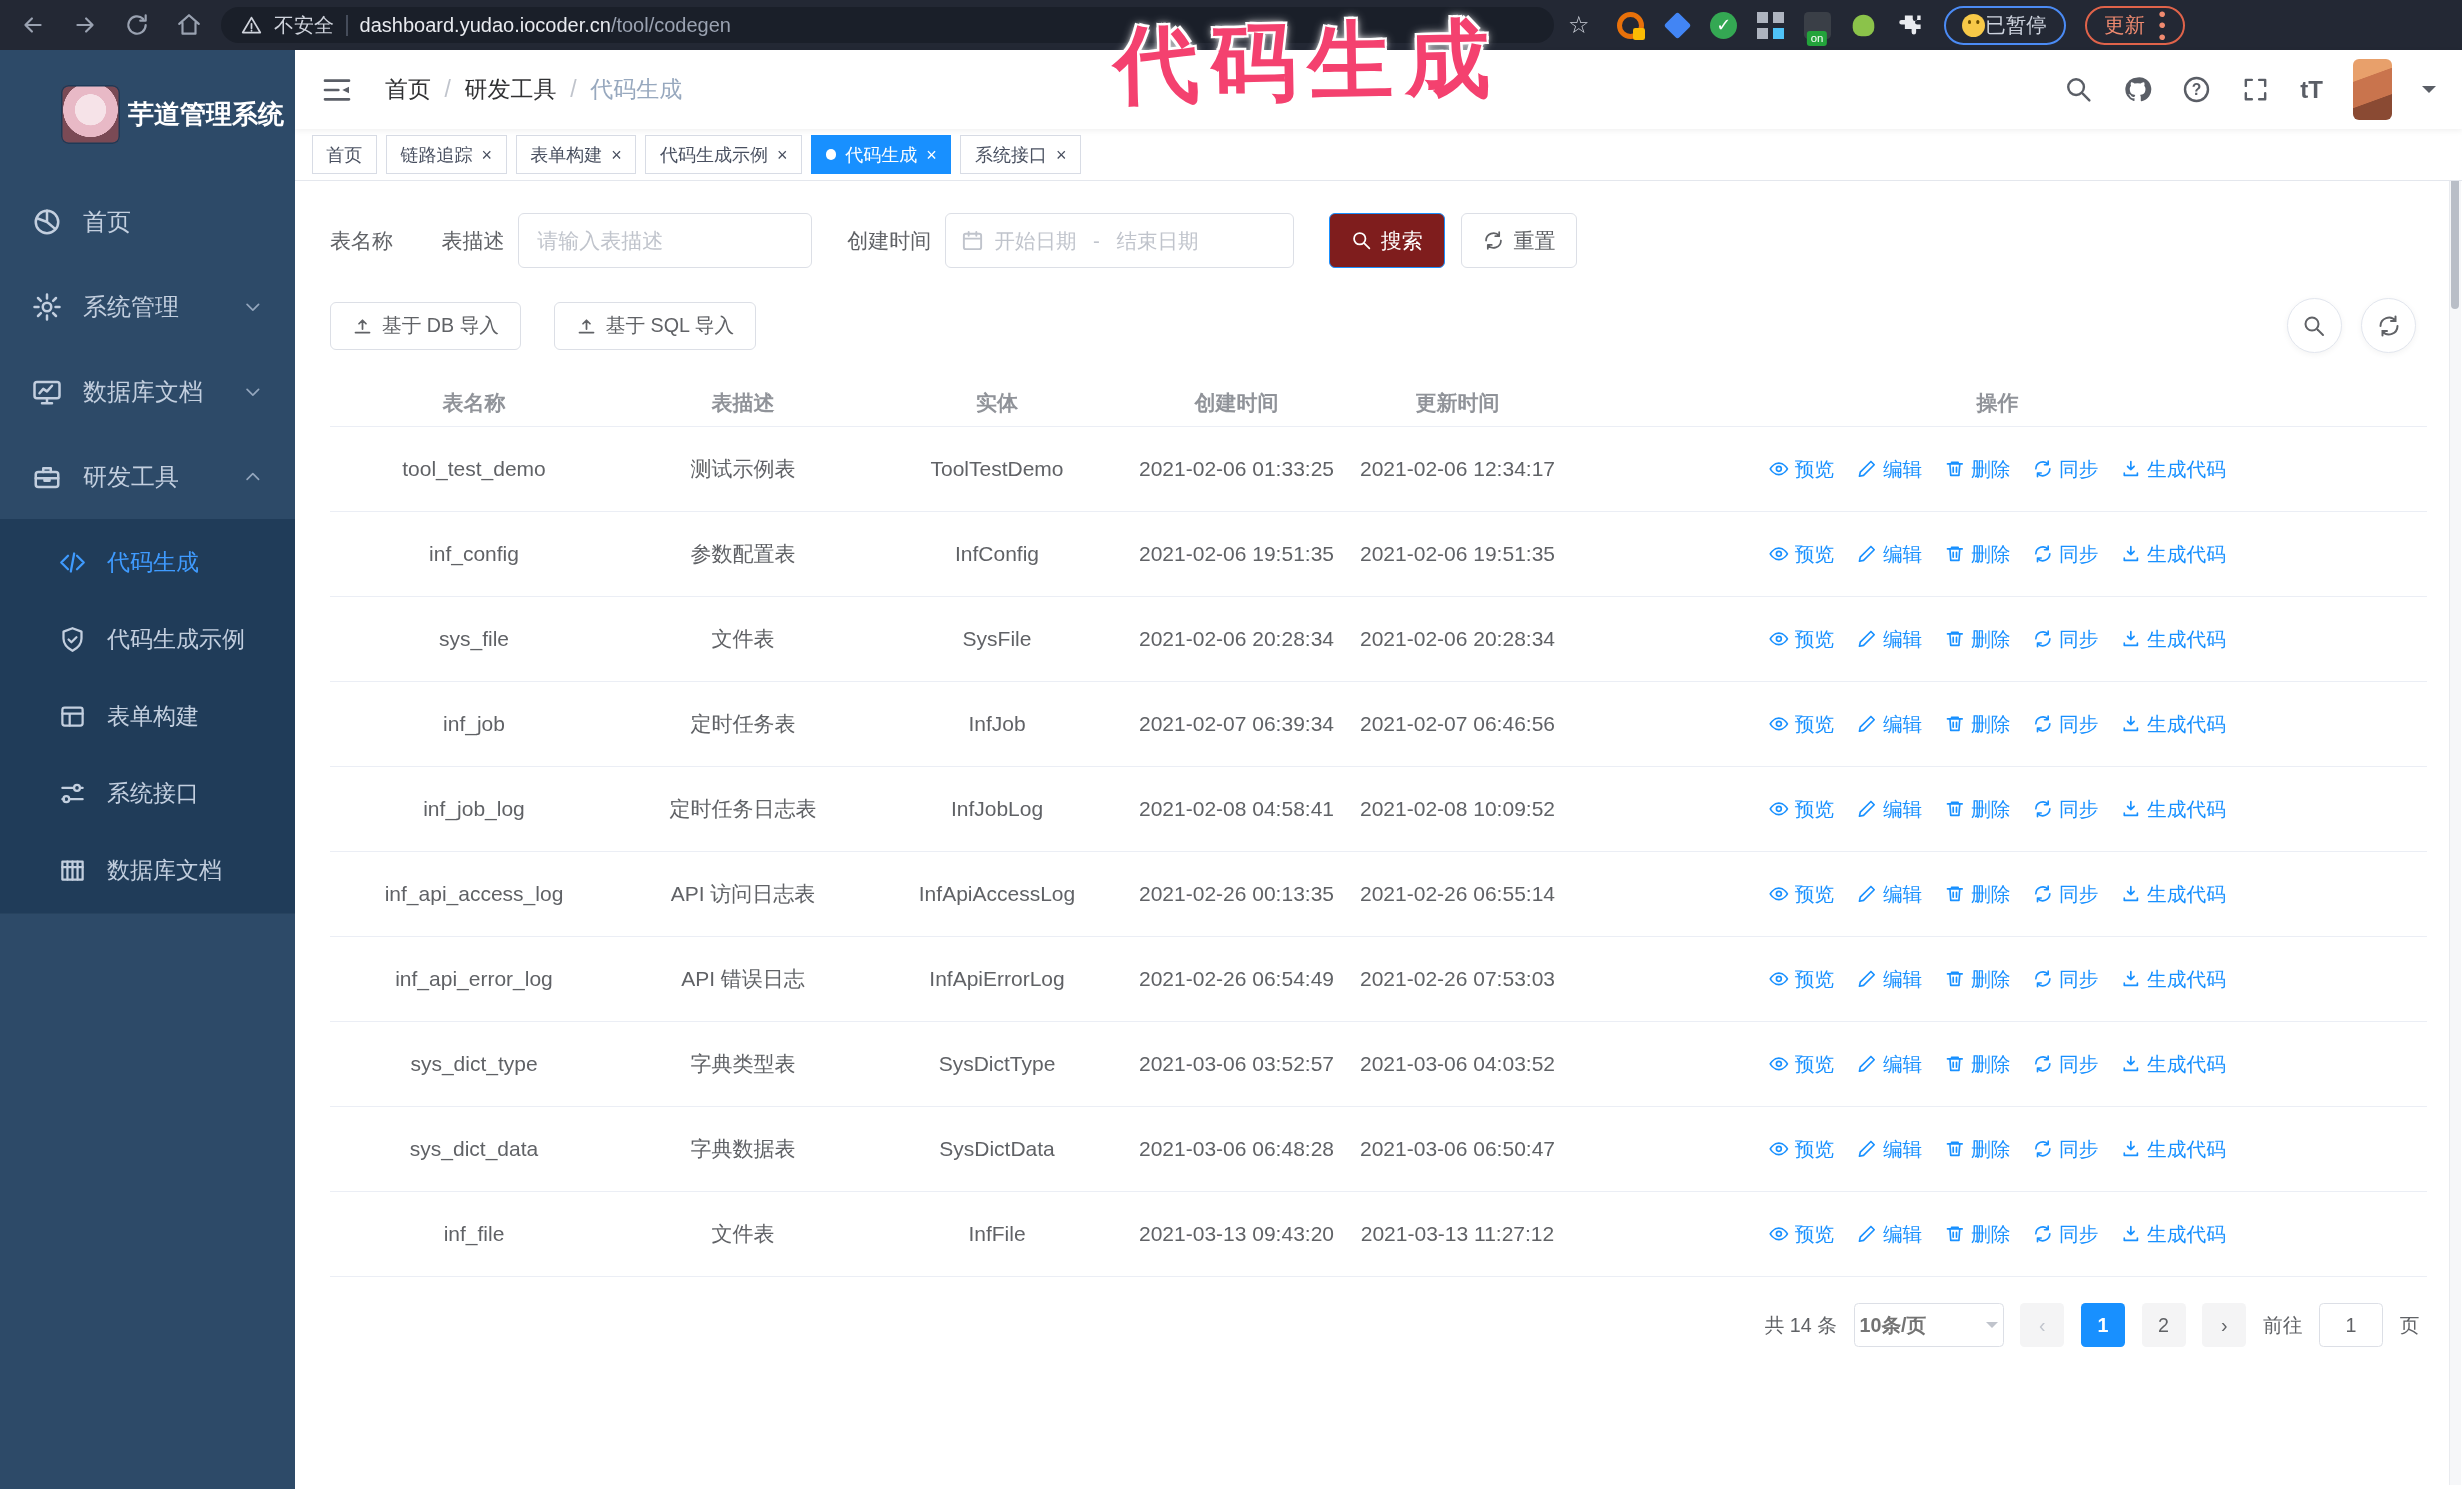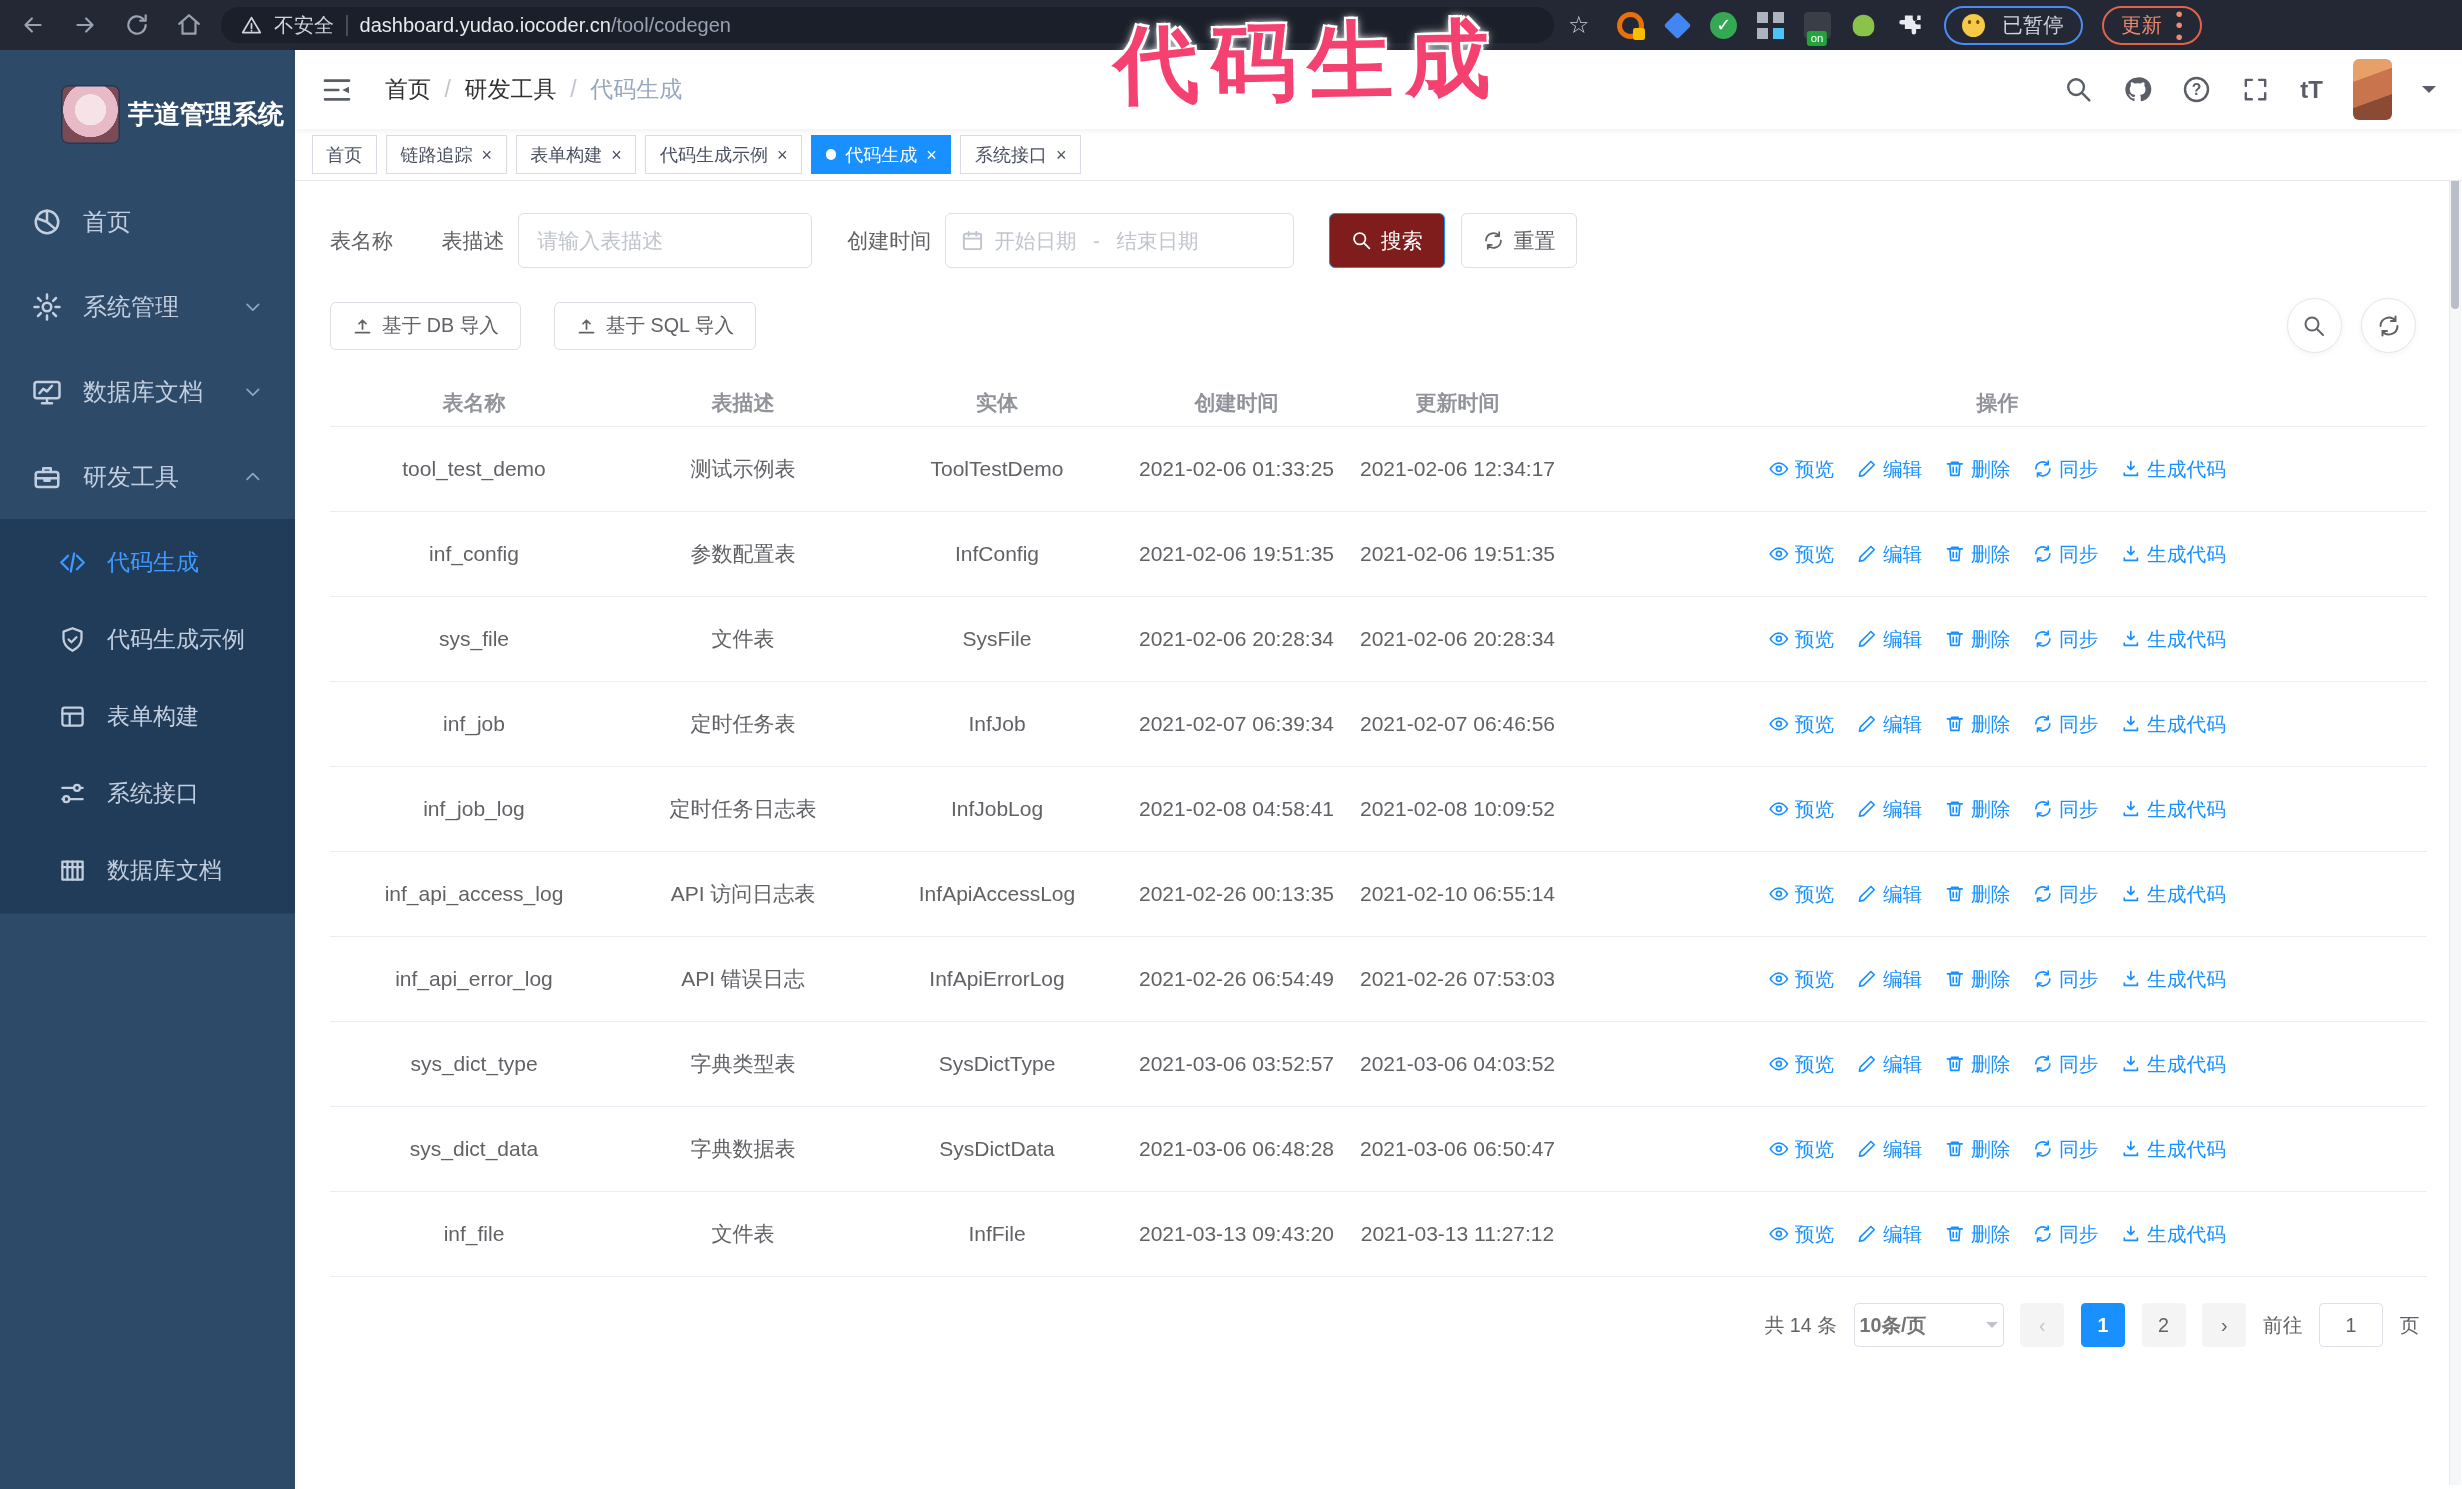--- a/index.html
+++ b/index.html
@@ -34,21 +34,21 @@
     linear-gradient(#aeb4bf,#aeb4bf) 0 0/11.4px 11.4px no-repeat,
     linear-gradient(#aeb4bf,#aeb4bf) 16px 0/11.4px 11.4px no-repeat,
     linear-gradient(#aeb4bf,#aeb4bf) 0 16px/11.4px 11.4px no-repeat,
     linear-gradient(#4fc3f7,#4fc3f7) 16px 16px/11.4px 11.4px no-repeat; }
   .ext-dark { background:#3a3f47; border-radius:4.5px; }
   .ext-dark::after { content:"on"; position:absolute; left:50%; transform:translateX(-50%);
     bottom:-7.6px; background:#23a33b; color:#fff; font-size:11.4px; line-height:15px;
     padding:0 3.8px; border-radius:3px; }
   .ext-fig { background:#8bc34a; border-radius:50% 50% 40% 40%; transform:scale(.8); }
   .ext-puzzle svg { width:27px; height:27px; fill:#e9ebf0; stroke:none; }
-  .badge-pill { display:flex; align-items:center; gap:17px; height:39px; padding:0 16.7px;
+  .badge-pill { display:flex; align-items:center; gap:0; height:39px; padding:0 16.7px;
     border-radius:19.7px; font-size:20.5px; }
   .pill-paused { border:2.3px solid #4b8bf5; color:#cdd3de; }
   .face { width:23px; height:23px; border-radius:50%; background:#f7c948; position:relative; }
   .face::before { content:""; position:absolute; left:5.3px; top:6.8px; width:3.8px; height:3.8px;
     border-radius:50%; background:#6b4e00; box-shadow:8.3px 0 0 #6b4e00; }
   .pill-update { border:2.3px solid #e0634a; color:#ef8a70; gap:13.6px; }
   .pill-update .kebab { color:#ef8a70; font-size:21px; letter-spacing:0; line-height:0.55; text-align:center; }
 
   
   .annotation { position:absolute; left:1114px; top:4.5px; z-index:60; font-size:85px;
@@ -757,21 +757,21 @@
                     </span>
                     <span>生成代码</span>
                   </a>
                 </div>
               </div>
               <div class="tr">
                 <div class="td c1">inf_api_access_log</div>
                 <div class="td c2">API 访问日志表</div>
                 <div class="td c3">InfApiAccessLog</div>
                 <div class="td c4 date">2021-02-26 00:13:35</div>
-                <div class="td c5 date">2021-02-10 06:55:14</div>
+                <div class="td c5 date">2021-02-26 06:55:14</div>
                 <div class="td c6 actions">
                   <a class="action">
                     <span class="icon">
                       <svg viewBox="0 0 24 24">
                         <path d="M1.5 12S5.5 5 12 5s10.5 7 10.5 7-4 7-10.5 7S1.5 12 1.5 12z"></path>
                         <circle cx="12" cy="12" r="3"></circle>
                       </svg>
                     </span>
                     <span>预览</span>
                   </a>

